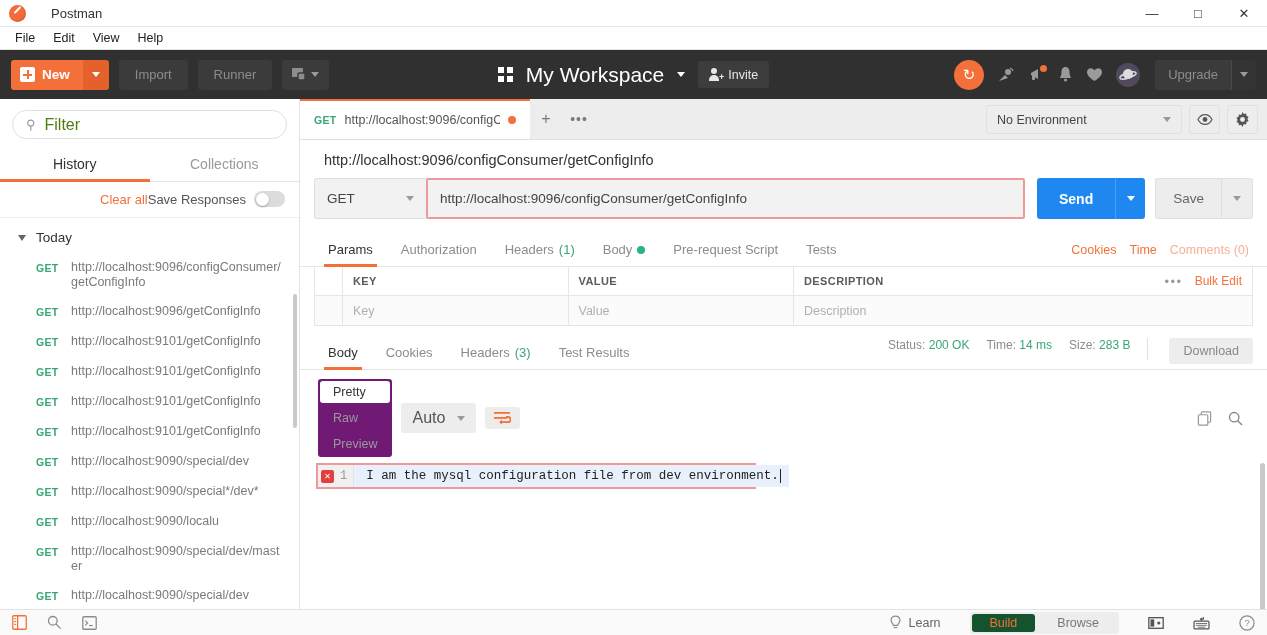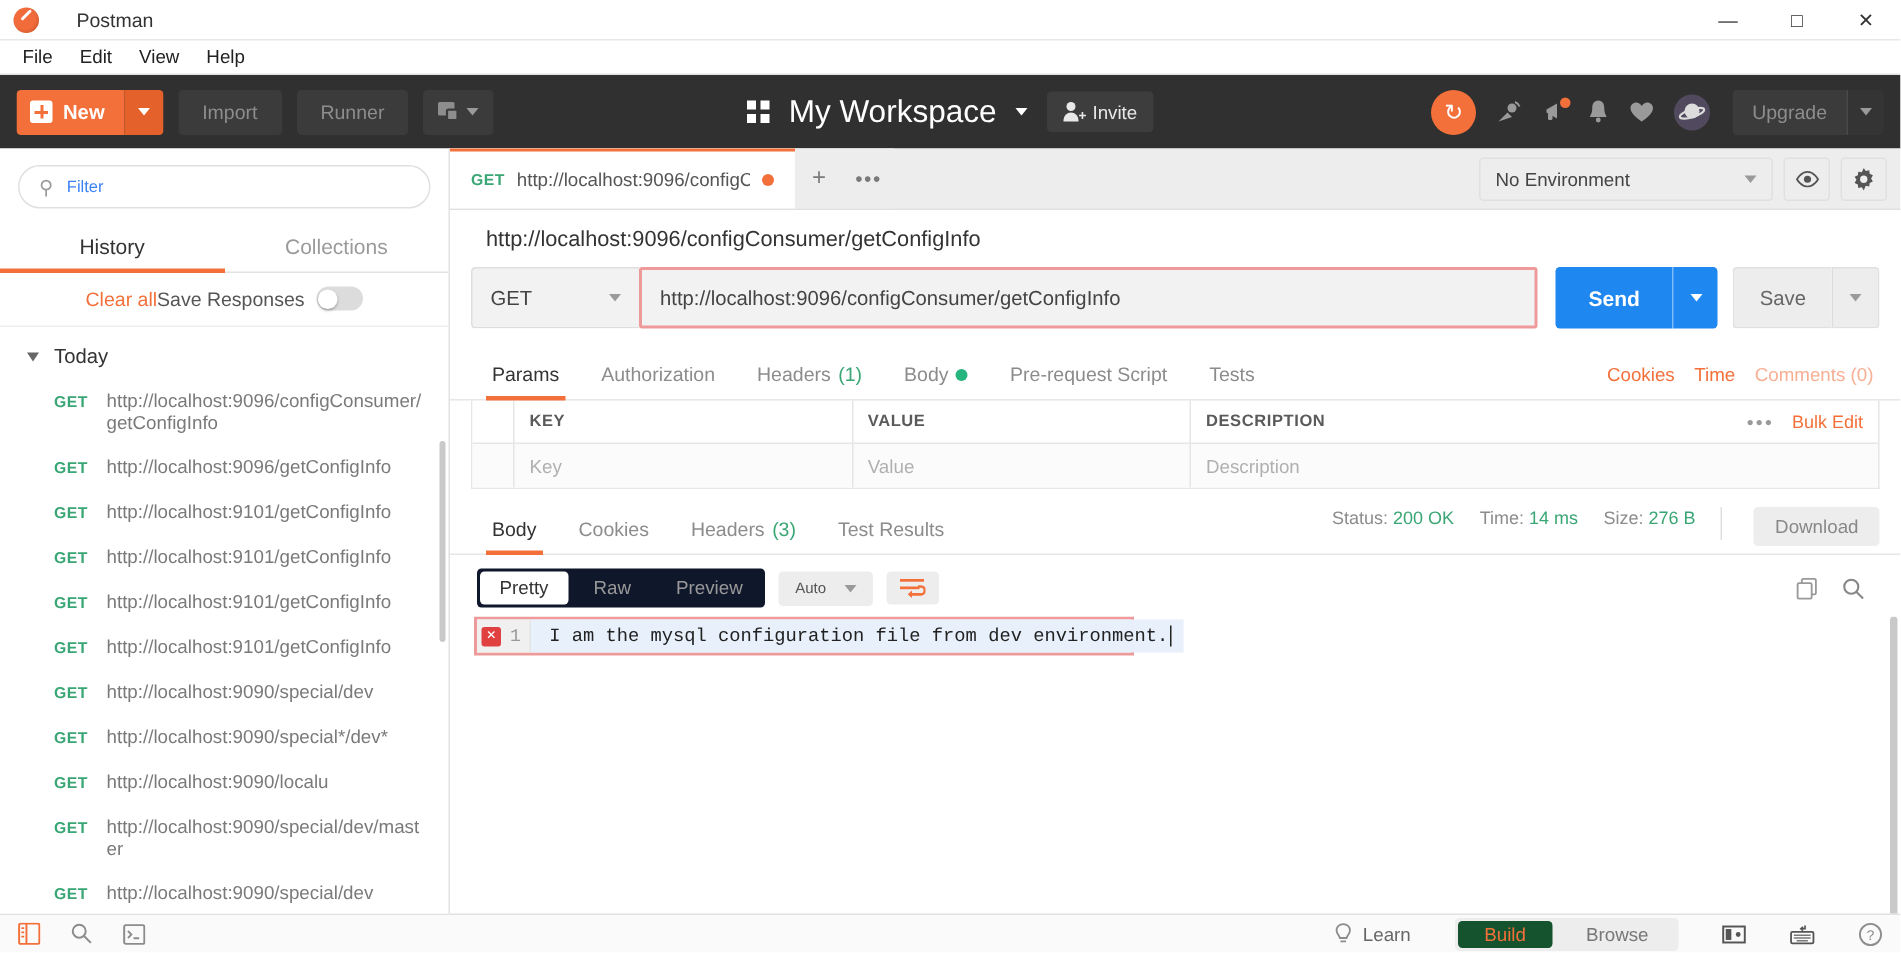--- a/index.html
+++ b/index.html
@@ -147,34 +147,34 @@
   .sidebar {
     width: 300px; background: #fff; border-right: 1px solid #e2e2e2;
     display: flex; flex-direction: column; position: relative;
   }
   .filter-wrap { padding: 11px 12px 9px 12px; }
   .filter-box {
     height: 29px; border: 1px solid #e0e0e0; border-radius: 15px;
     display: flex; align-items: center; gap: 9px; padding: 0 13px;
   }
   .filter-box .mag { color: #9a9a9a; font-size: 13px; }
-  .filter-ph { color: #3b82f6; font-size: 11px; }
+  .filter-ph { color: #4d7c0f; font-size: 16px; }
 
   .side-tabs { display: flex; border-bottom: 1px solid #e2e2e2; }
   .side-tab {
     flex: 1; text-align: center; font-size: 14px; color: #9a9a9a;
     padding: 8px 0 9px 0; position: relative;
   }
   .side-tab.active { color: #333; }
   .side-tab.active::after {
     content: ""; position: absolute; left: 0; right: 0; bottom: -1px;
     height: 3px; background: #f4703a;
   }
   .hist-actions {
-    display: flex; align-items: center; justify-content: center;
+    display: flex; align-items: center; justify-content: flex-end;
     padding: 9px 14px 10px 14px; border-bottom: 1px solid #eee;
   }
   .clear-all { color: #f4703a; font-size: 13px; }
   .save-resp { display: flex; align-items: center; gap: 8px; }
   .save-resp-lbl { color: #555; font-size: 13px; }
   .toggle {
     width: 31px; height: 16px; border-radius: 8px; background: #dcdcdc;
     position: relative;
   }
   .toggle::after {
@@ -332,26 +332,26 @@
   .resp-meta { margin-left: auto; display: flex; align-items: flex-start; gap: 17px; }
   .meta-item { font-size: 12px; color: #8c8c8c; }
   .meta-val { color: #3aa675; }
   .dl-btn {
     background: #ededed; color: #888; font-size: 12.5px; padding: 6px 14px;
     border-radius: 3px; margin-left: 4px; margin-bottom: 4px;
   }
   .vdiv { width: 1px; height: 22px; background: #e0e0e0; }
 
   .viewbar { display: flex; align-items: center; gap: 9px; padding: 9px 14px 6px 18px; }
-  .seg { display: flex; background: #0f172a; border-radius: 3px; overflow: hidden; }
+  .seg { display: flex; background: #701a75; border-radius: 3px; overflow: hidden; flex-direction: column; }
   .seg-item { font-size: 12.5px; color: #999; padding: 6px 15px; }
   .seg-item.active { background: #fff; color: #333; border-radius: 3px; margin: 2px; padding: 4px 13px; }
   .auto-sel {
     display: flex; align-items: center; gap: 12px; background: #ededed;
-    border-radius: 3px; padding: 6px 11px; font-size: 10px; color: #555;
+    border-radius: 3px; padding: 6px 11px; font-size: 16px; color: #555;
   }
   .wrap-btn {
     background: #ededed; border-radius: 3px; padding: 4px 9px; display: flex;
     align-items: center;
   }
   .viewbar-right { margin-left: auto; display: flex; align-items: center; gap: 16px; padding-right: 10px; }
 
   .body-area { flex: 1; position: relative; padding: 0 14px; overflow: hidden; }
   .code-box {
     border: 2px solid #ef9a9a; display: inline-flex; align-items: stretch;
@@ -680,21 +680,21 @@
         <span class="meta-item">
           <span>Status:</span>
           <span class="meta-val">200 OK</span>
         </span>
         <span class="meta-item">
           <span>Time:</span>
           <span class="meta-val">14 ms</span>
         </span>
         <span class="meta-item">
           <span>Size:</span>
-          <span class="meta-val">276 B</span>
+          <span class="meta-val">283 B</span>
         </span>
         <span class="vdiv"></span>
         <span class="dl-btn">Download</span>
       </div>
     </div>
 
     <div class="viewbar">
       <div class="seg">
         <span class="seg-item active">Pretty</span>
         <span class="seg-item">Raw</span>

